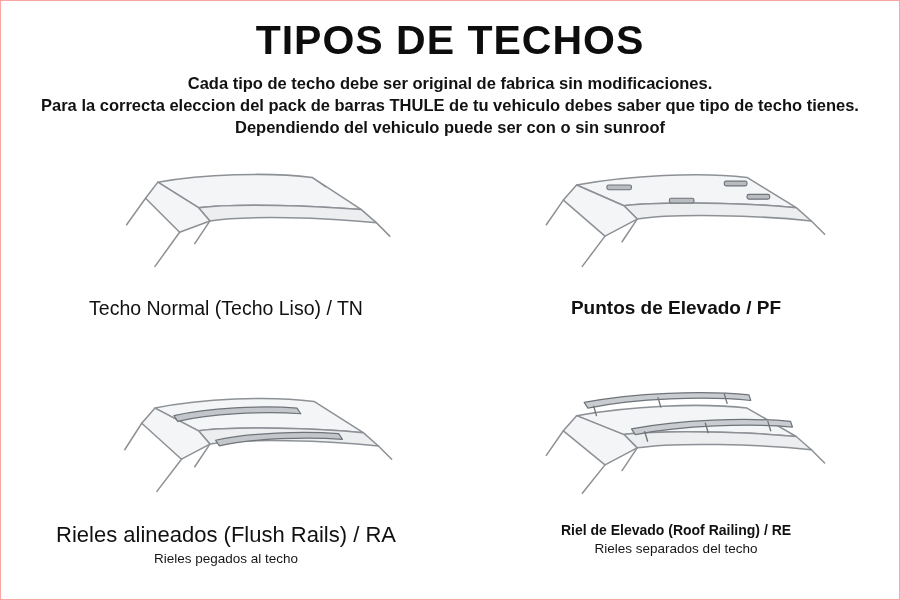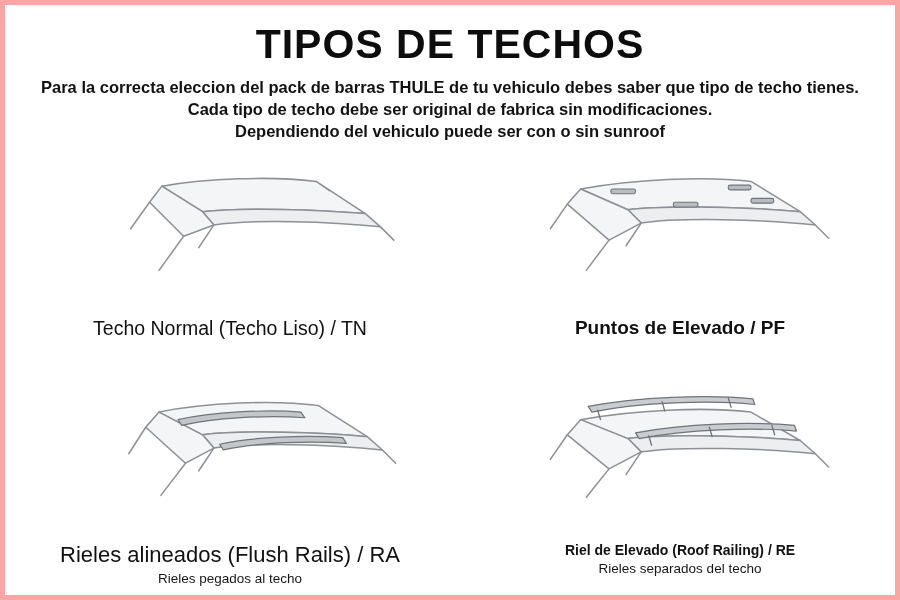--- a/index.html
+++ b/index.html
@@ -12,21 +12,21 @@
     background: #ffffff;
     font-family: "Liberation Sans", sans-serif;
     color: #111111;
     overflow: hidden;
   }
   .page {
     position: relative;
     width: 900px;
     height: 600px;
     box-sizing: border-box;
-    border: 5px solid #fca5a5;
+    border: 1px solid #fca5a5;
     background: #ffffff;
   }
   .title {
     text-align: center;
     font-size: 41px;
     font-weight: bold;
     letter-spacing: 1px;
     margin-top: 16px;
     color: #0d0d0d;
   }
@@ -54,21 +54,21 @@
   .cell {
     position: relative;
   }
   .art {
     width: 100%;
     height: 142px;
     display: block;
   }
   .cap-wrap {
     text-align: center;
-    margin-top: 22px;
+    margin-top: 6px;
   }
   .caption {
     font-size: 19px;
     color: #111111;
   }
   .subcaption {
     font-size: 13.5px;
     color: #161616;
     margin-top: 3px;
   }
@@ -78,22 +78,22 @@
   .c4 .caption { font-weight: bold; font-size: 14px; text-align: center; }
 </style>
 </head>
 <body>
 
 <div class="page">
 
   <div class="title">TIPOS DE TECHOS</div>
 
   <div class="subtitle">
+    <div>Cada tipo de techo debe ser original de fabrica sin modificaciones.</div>
     <div>Para la correcta eleccion del pack de barras THULE de tu vehiculo debes saber que tipo de techo tienes.</div>
-    <div>Cada tipo de techo debe ser original de fabrica sin modificaciones.</div>
     <div>Dependiendo del vehiculo puede ser con o sin sunroof</div>
   </div>
 
   <div class="grid">
 
     <div class="cell c1">
       <svg class="art" viewBox="0 0 450 150" preserveAspectRatio="xMidYMid meet">
         <g fill="none" stroke="#8d9196" stroke-width="1.6" stroke-linejoin="round" stroke-linecap="round">
           <path d="M153 35 C 200 27, 268 24, 316 30 L 368 64 C 320 60, 236 57, 196 62 Z" fill="#f4f5f6"></path>
           <path d="M196 62 C 236 57, 320 60, 368 64 L 384 78 C 330 72, 246 70, 208 76 Z" fill="#eceef0"></path>

